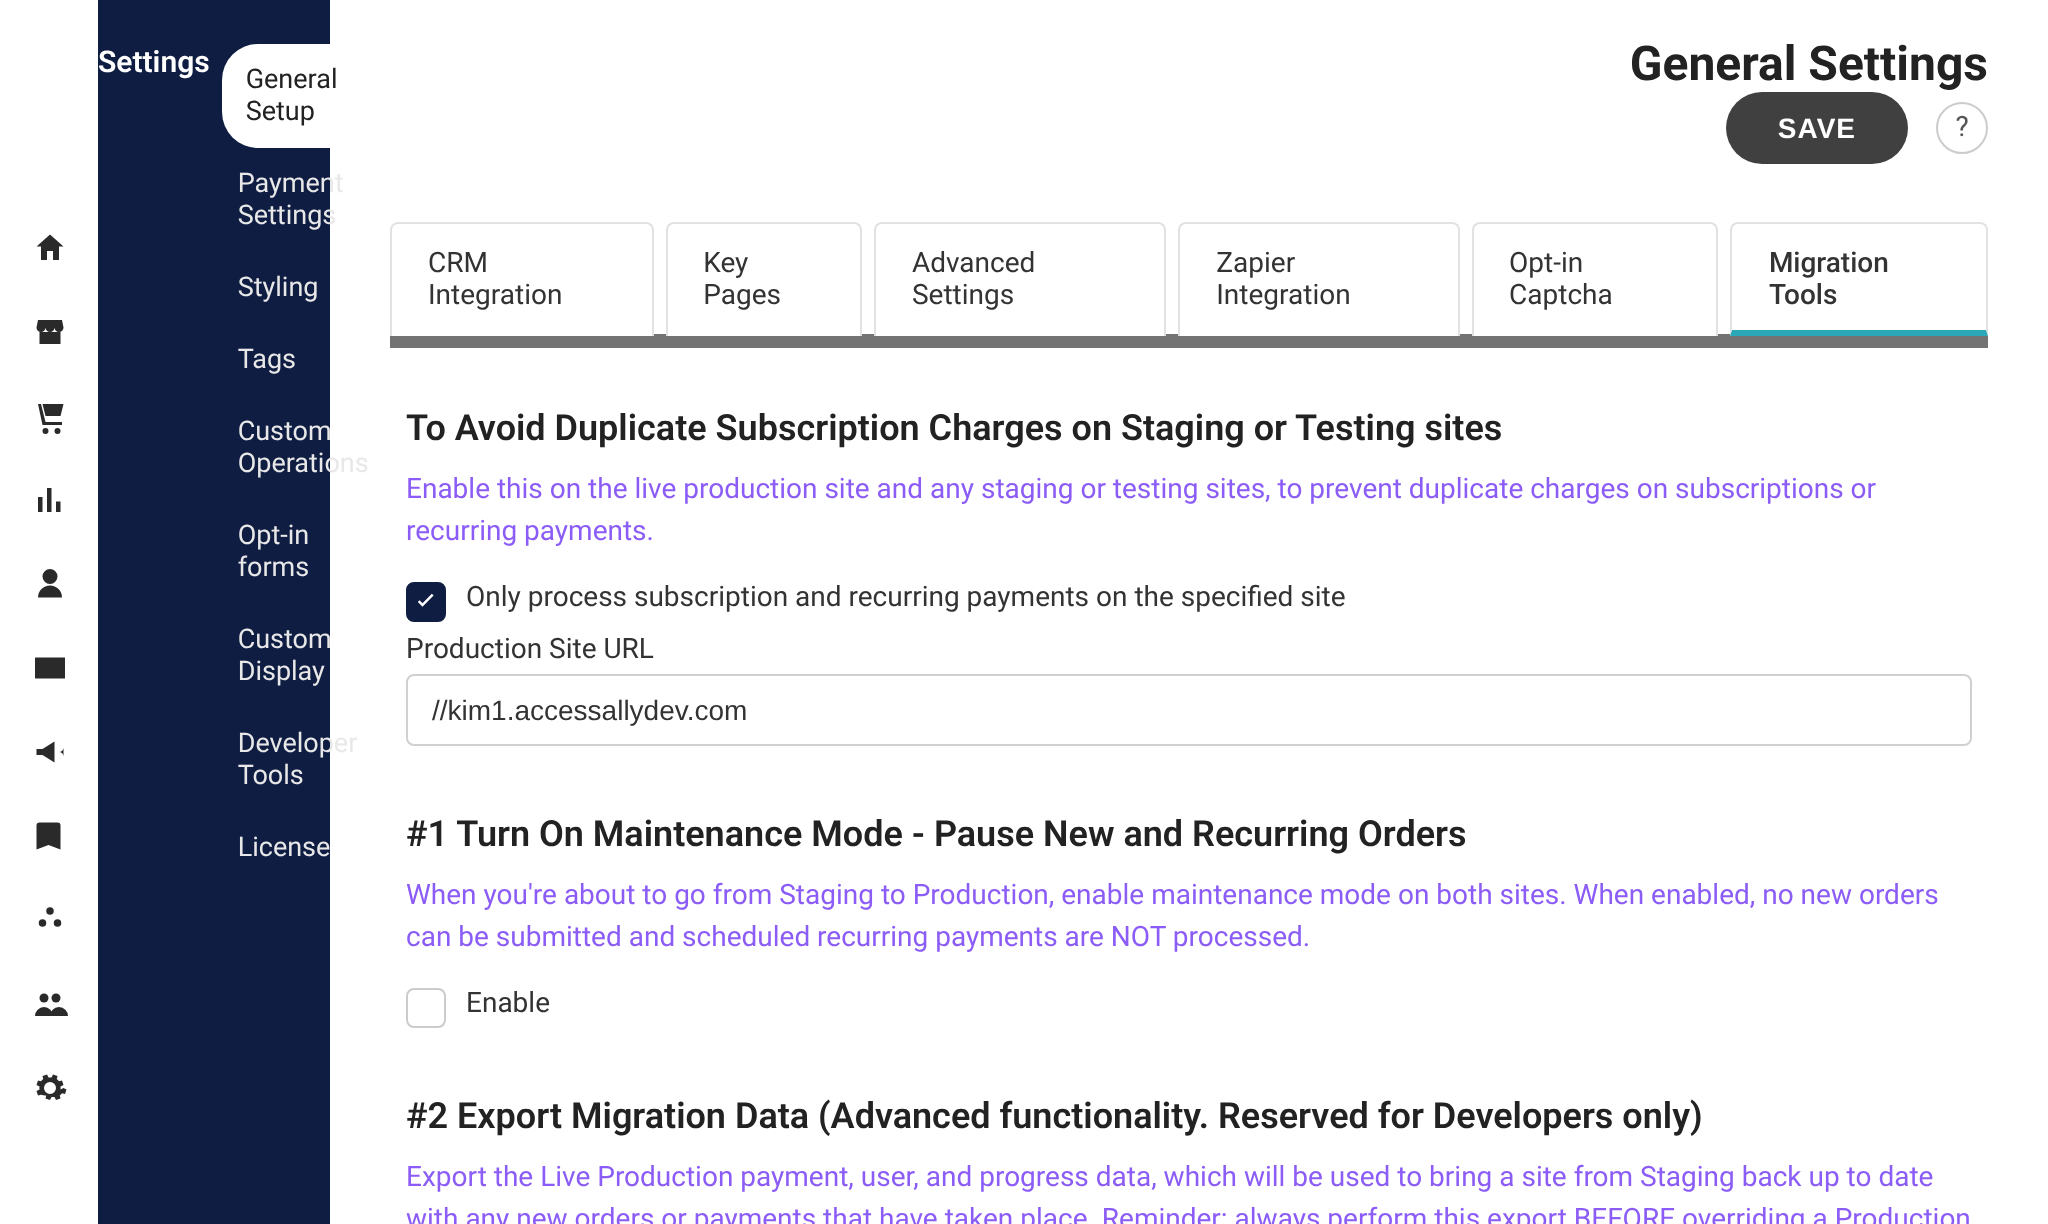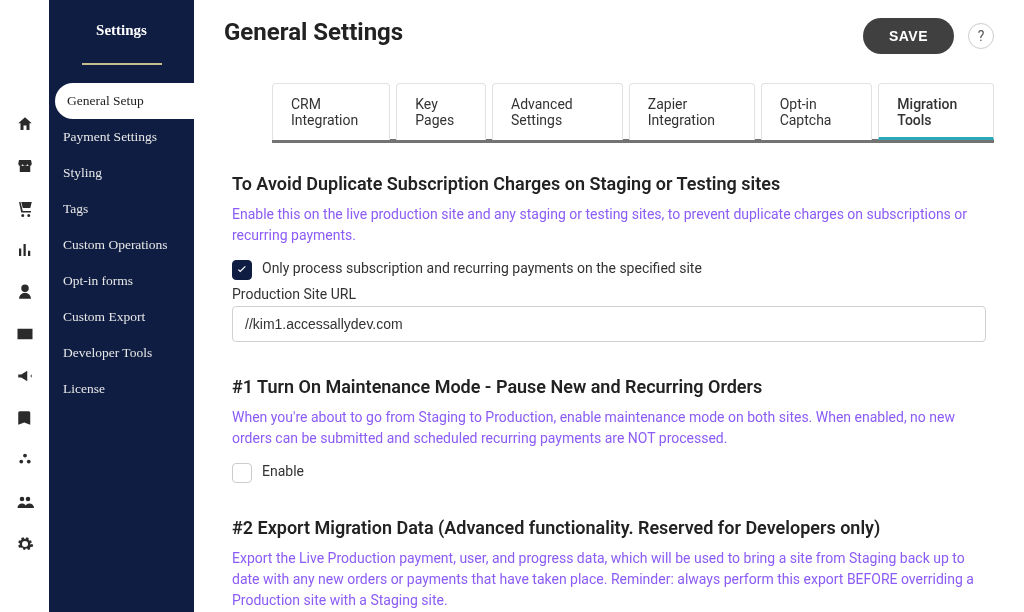--- a/index.html
+++ b/index.html
@@ -5,37 +5,37 @@
   * { box-sizing: border-box; margin: 0; padding: 0; }
   body { font-family: -apple-system, BlinkMacSystemFont, "Segoe UI", Roboto, Arial, sans-serif; background: #fff; color: #333; font-size: 14px; }
   .app { display: flex; height: 612px; width: 1024px; overflow: hidden; }
 
   
   .icon-rail { width: 49px; background: #fff; display: flex; flex-direction: column; align-items: center; padding-top: 115px; gap: 24px; }
   .icon-rail .rail-icon { width: 18px; height: 18px; display:flex; align-items:center; justify-content:center; color: #2a2a2a; cursor:pointer; }
   .icon-rail svg { width: 18px; height: 18px; fill: #2a2a2a; }
 
   
-  .sidebar { width: 145px; background: #0f1d42; color: #fff; display:flex; flex-direction:column; padding-top: 22px; font-family: Liberation Serif, serif; }
+  .sidebar { width: 116px; background: #0f1d42; color: #fff; display:flex; flex-direction:row; padding-top: 22px; }
   .sidebar-title { text-align:center; font-size: 15px; font-weight:600; }
   .sidebar-underline { height:2px; background:#c5bf8f; width: 80px; margin: 24px auto 18px; }
   .sidebar-items { display:flex; flex-direction:column; }
   .sidebar-item { padding: 10px 14px; font-size: 13.5px; color:#e8e8e8; cursor:pointer; }
   .sidebar-item.active { background:#fff; color:#222; border-radius: 18px 0 0 18px; margin-left:6px; padding-left:12px; }
 
   
   .main { flex:1; padding: 18px 30px 0 30px; overflow-y:auto; }
-  .main-header { display:flex; align-items:flex-start; justify-content:space-between; margin-bottom: 28px; }
+  .main-header { display:flex; align-items:flex-end; justify-content:space-between; margin-bottom: 28px; flex-direction: column; }
   .page-title { font-size: 24px; font-weight:700; color:#222; }
   .header-right { display:flex; align-items:center; gap:14px; }
   .save-btn { background:#404040; color:#fff; border:none; border-radius: 22px; padding: 10px 26px; font-size:14px; font-weight:700; cursor:pointer; letter-spacing:0.5px; }
   .help-btn { width:26px; height:26px; border:1px solid #ccc; border-radius:50%; display:flex; align-items:center; justify-content:center; font-size:14px; color:#555; cursor:pointer; background:#fff; }
 
   
-  .tabs { display:flex; gap:6px; border-bottom:4px solid #737373; margin-bottom: 30px; margin-left: 48px; }
+  .tabs { display:flex; gap:6px; border-bottom:7px solid #737373; margin-bottom: 30px; }
   .tab { padding: 12px 18px; font-size:14px; color:#333; cursor:pointer; border:1px solid #e2e2e2; border-bottom:none; border-radius:4px 4px 0 0; background:#fff; position:relative; top:1px; }
   .tab.active { border-bottom:3px solid #2aa8b8; padding-bottom:9px; font-weight:500; }
 
   .content { padding: 0 8px 40px 8px; }
   .section { margin-bottom: 34px; }
   .section h2 { font-size: 18px; font-weight:600; color:#222; margin-bottom: 10px; }
   .section p { font-size: 14px; color:#8b5cf6; line-height:1.5; margin-bottom: 14px; }
 
   .checkbox-row { display:flex; align-items:flex-start; gap:10px; margin-bottom:6px; }
   .chk { width:20px; height:20px; border-radius:4px; border:1px solid #ccc; display:flex; align-items:center; justify-content:center; cursor:pointer; flex-shrink:0; }
@@ -116,21 +116,21 @@
   <div class="sidebar">
     <div class="sidebar-title">Settings</div>
     <div class="sidebar-underline"></div>
     <div class="sidebar-items">
       <div class="sidebar-item active">General Setup</div>
       <div class="sidebar-item">Payment Settings</div>
       <div class="sidebar-item">Styling</div>
       <div class="sidebar-item">Tags</div>
       <div class="sidebar-item">Custom Operations</div>
       <div class="sidebar-item">Opt-in forms</div>
-      <div class="sidebar-item">Custom Export</div>
+      <div class="sidebar-item">Custom Display</div>
       <div class="sidebar-item">Developer Tools</div>
       <div class="sidebar-item">License</div>
     </div>
   </div>
 
   <div class="main">
     <div class="main-header">
       <h1 class="page-title">General Settings</h1>
       <div class="header-right">
         <button class="save-btn">SAVE</button>

